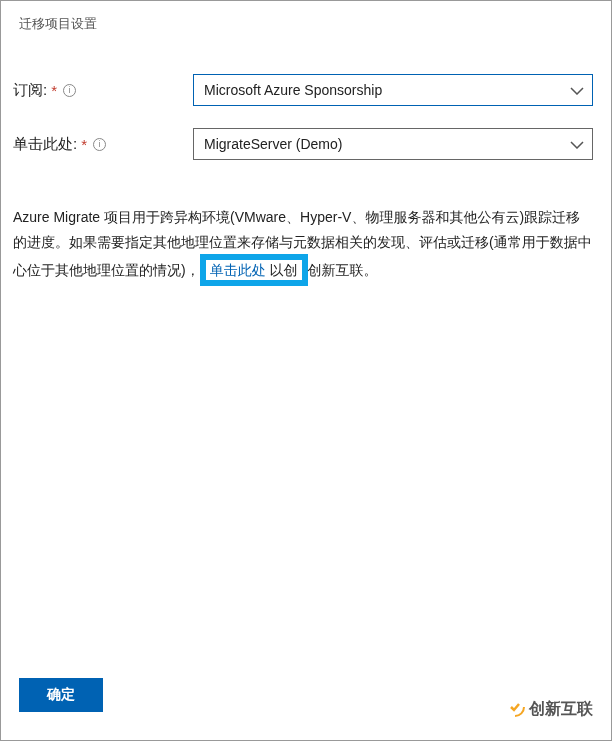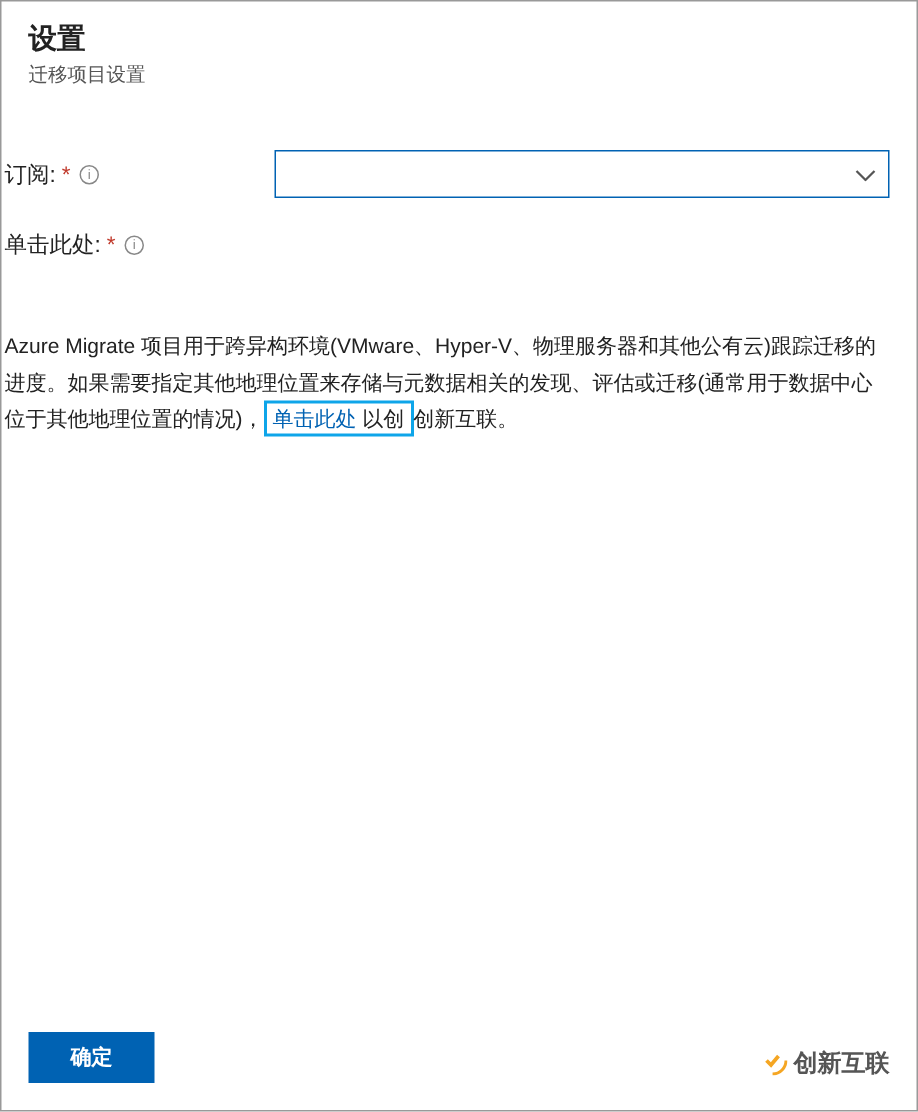--- a/index.html
+++ b/index.html
@@ -21,21 +21,21 @@
       font-size: 19px;
       font-weight: 600;
       color: #222;
     }
     .header .subtitle {
       font-size: 13px;
       color: #555;
       margin-top: 2px;
     }
     .content {
-      padding: 30px 18px 0 2px;
+      padding: 30px 18px 0 12px;
     }
     .form-row {
       display: flex;
       align-items: center;
       margin-bottom: 22px;
     }
     .form-label {
       width: 180px;
       display: flex;
       align-items: center;
@@ -85,28 +85,28 @@
       margin-top: 45px;
       font-size: 14px;
       line-height: 1.75;
       color: #222;
     }
     .desc-block .link {
       color: #0062b3;
       position: relative;
     }
     .desc-block .link-box {
-      border: 2px solid #0ea5e9;
+      border: 6px solid #0ea5e9;
       padding: 1px 4px;
       display: inline-block;
       line-height: 1.3;
     }
     .footer {
       position: absolute;
-      bottom: 18px;
+      bottom: 28px;
       left: 18px;
     }
     .ok-btn {
       background: #0062b3;
       color: #fff;
       border: none;
       padding: 8px 28px;
       font-size: 14px;
       font-weight: 600;
       cursor: pointer;
@@ -128,46 +128,54 @@
     }
     .chevron-svg {
       width: 14px;
       height: 8px;
     }
   </style>
 </head>
 <body>
 
 <div class="header">
-  <div class="title">设置</div>
   <div class="subtitle">迁移项目设置</div>
 </div>
 
 <div class="content">
 
   <div class="form-row">
     <div class="form-label">
       <span>订阅:</span>
       <span class="req">*</span>
       <span class="info-icon">i</span>
     </div>
     <div class="dropdown active">
+      <span>Microsoft Azure Sponsorship</span>
       <span class="chev">
         <svg class="chevron-svg" viewBox="0 0 14 8">
             <path d="M1 1 L7 7 L13 1" stroke="#555" stroke-width="1.5" fill="none"></path>
           </svg>
       </span>
     </div>
   </div>
 
   <div class="form-row">
     <div class="form-label">
       <span>单击此处:</span>
       <span class="req">*</span>
       <span class="info-icon">i</span>
+    </div>
+    <div class="dropdown">
+      <span>MigrateServer (Demo)</span>
+      <span class="chev">
+        <svg class="chevron-svg" viewBox="0 0 14 8">
+            <path d="M1 1 L7 7 L13 1" stroke="#555" stroke-width="1.5" fill="none"></path>
+          </svg>
+      </span>
     </div>
   </div>
 
   <div class="desc-block">
     <span>Azure Migrate 项目用于跨异构环境(VMware、Hyper-V、物理服务器和其他公有云)跟踪迁移的进度。如果需要指定其他地理位置来存储与元数据相关的发现、评估或迁移(通常用于数据中心位于其他地理位置的情况)，</span><span class="link-box"><span class="link">单击此处</span><span> 以创</span></span><span>创新互联。</span>
   </div>
 
 </div>
 
 <div class="footer">

